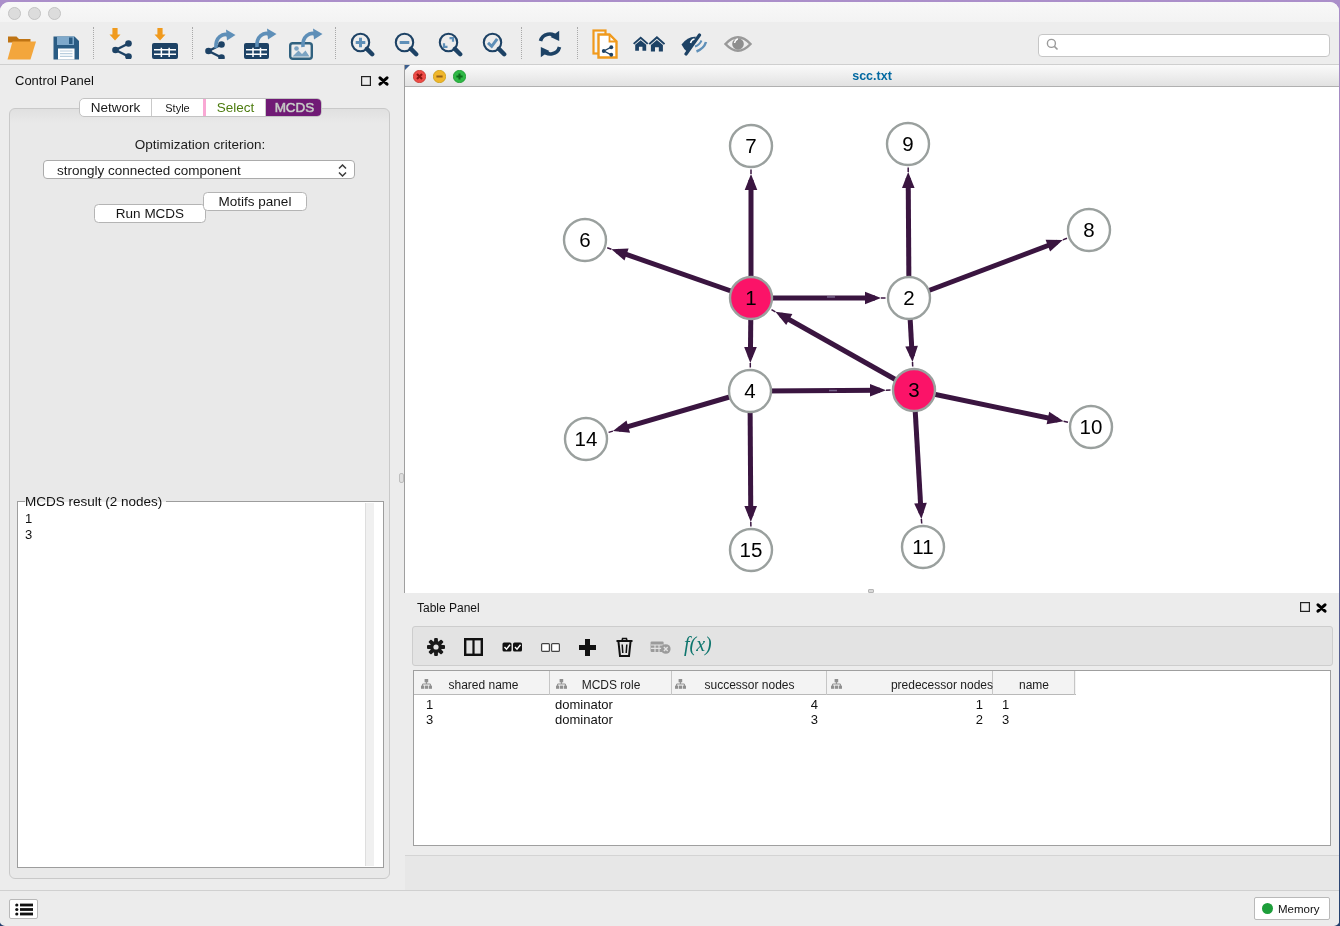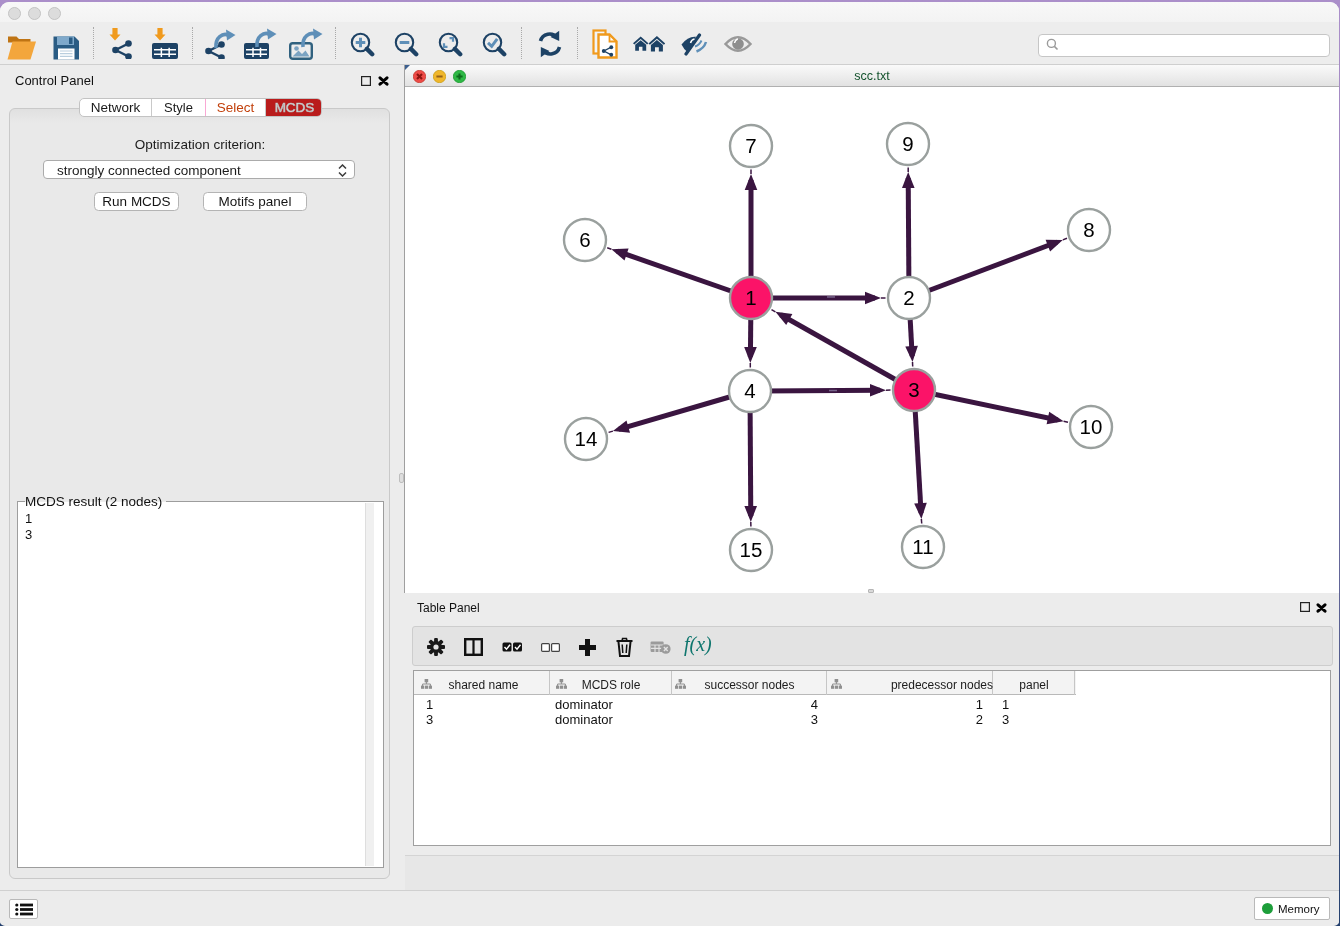--- a/index.html
+++ b/index.html
@@ -138,33 +138,33 @@
         <rect x="0.5" y="0.5" width="9" height="9" fill="none" stroke="#222" stroke-width="1.4"></rect>
       </svg>
 <svg style="position:absolute;left:378px;top:75.5px" width="11" height="10">
         <path d="M2 1.8 L9 8.2 M9 1.8 L2 8.2" stroke="#000" stroke-width="3" stroke-linecap="round"></path>
       </svg>
 
 <div style="position:absolute;left:9px;top:108px;width:381px;height:771px;background:linear-gradient(#e0e0e0,#e9e9e9 14px);border:1px solid #c9c9c9;border-radius:6px;box-sizing:border-box"></div>
 
 <div style="position:absolute;left:79px;top:98px;width:243px;height:19px;border:1px solid #c3c3c3;border-radius:5px;background:#fff;overflow:hidden;box-sizing:border-box">
  <div style="position:absolute;left:0;top:0;width:72px;height:19px;border-right:1px solid #c9c9c9;text-align:center;font-size:13.5px;color:#1a1a1a;line-height:18px;box-sizing:border-box">Network</div>
- <div style="position:absolute;left:72px;top:0;width:54px;height:19px;border-right:1px solid #f9a8d4;text-align:center;font-size:13px;color:#1a1a1a;line-height:18px;box-sizing:border-box">Style</div>
- <div style="position:absolute;left:126px;top:0;width:60px;height:19px;border-right:1px solid #c9c9c9;text-align:center;font-size:13.5px;color:#c2410c;line-height:18px;box-sizing:border-box">Select</div>
- <div style="position:absolute;left:186px;top:0;width:57px;height:19px;background:#b91c1c;text-align:center;font-size:13.5px;line-height:18px;color:#ececec;-webkit-text-stroke:0.7px #b2b2b2">MCDS</div>
+ <div style="position:absolute;left:72px;top:0;width:54px;height:19px;border-right:3px solid #f9a8d4;text-align:center;font-size:11px;color:#1a1a1a;line-height:18px;box-sizing:border-box">Style</div>
+ <div style="position:absolute;left:126px;top:0;width:60px;height:19px;border-right:1px solid #c9c9c9;text-align:center;font-size:13.5px;color:#4d7c0f;line-height:18px;box-sizing:border-box">Select</div>
+ <div style="position:absolute;left:186px;top:0;width:57px;height:19px;background:#701a75;text-align:center;font-size:13.5px;line-height:18px;color:#ececec;-webkit-text-stroke:0.7px #b2b2b2">MCDS</div>
 </div>
 
 <div style="position:absolute;left:43px;top:160px;width:312px;height:19px;background:#fff;border:1px solid #ababab;border-radius:4px;box-sizing:border-box">
  <div style="position:absolute;left:13px;top:1.5px;font-size:13.5px;color:#1c1c1c">strongly connected component</div>
  <svg style="position:absolute;right:6px;top:3px" width="11" height="13" viewBox="0 0 11 13">
           <path d="M2 4.5 L5.5 1 L9 4.5 M2 8.5 L5.5 12 L9 8.5" fill="none" stroke="#3c3c3c" stroke-width="1.5"></path>
         </svg>
 </div>
 <div style="position:absolute;left:10px;top:137px;width:380px;text-align:center;font-size:13.5px;color:#1c1c1c">Optimization criterion:</div>
-<div class="btn" style="left:94px;top:192px;width:85px;height:19px;line-height:17px">Run MCDS</div>
+<div class="btn" style="left:94px;top:204px;width:112px;height:19px;line-height:17px">Run MCDS</div>
 <div class="btn" style="left:203px;top:192px;width:104px;height:19px;line-height:17px">Motifs panel</div>
 
 <div style="position:absolute;left:17px;top:501px;width:367px;height:367px;background:#fff;border:1px solid #9d9d9d;box-sizing:border-box"></div>
 <div style="position:absolute;left:365px;top:503px;width:9px;height:363px;background:#f0f0f0;border-left:1px solid #dedede;box-sizing:border-box"></div>
 <div style="position:absolute;left:25px;top:501px;width:141px;height:1px;background:#ededed"></div>
 <div style="position:absolute;left:23px;top:494px;font-size:13.5px;color:#111;padding:0 2px">MCDS result (2 nodes)</div>
 <div style="position:absolute;left:25px;top:511px;font-size:13px;color:#111">1</div>
 <div style="position:absolute;left:25px;top:527px;font-size:13px;color:#111">3</div>
 
 <div style="position:absolute;left:399px;top:473px;width:5px;height:10px;background:#dedede;border:1px solid #bdbdbd;border-radius:2px;box-sizing:border-box"></div>
@@ -179,21 +179,21 @@
         <path d="M4 4 L9 9 M9 4 L4 9" stroke="#8c1410" stroke-width="2.1"></path>
       </svg>
       <svg style="position:absolute;left:432.5px;top:69.5px" width="13" height="13" viewBox="0 0 13 13">
         <circle cx="6.5" cy="6.5" r="6.2" fill="#f0b62b" stroke="#caa11a" stroke-width="0.8"></circle>
         <path d="M3.4 6.5 H9.6" stroke="#94621a" stroke-width="2.1"></path>
       </svg>
       <svg style="position:absolute;left:452.5px;top:69.5px" width="13" height="13" viewBox="0 0 13 13">
         <circle cx="6.5" cy="6.5" r="6.2" fill="#2eb845" stroke="#1f9a33" stroke-width="0.8"></circle>
         <path d="M3.4 6.5 H9.6 M6.5 3.4 V9.6" stroke="#0c6b1c" stroke-width="2.1"></path>
       </svg>
-<div style="position:absolute;left:405px;top:69px;width:934px;text-align:center;font-size:12.5px;font-weight:normal;color:#14532d">scc.txt</div>
+<div style="position:absolute;left:405px;top:69px;width:934px;text-align:center;font-size:12.5px;font-weight:bold;color:#0369a1">scc.txt</div>
 <svg width="935" height="506" style="position:absolute;left:405px;top:87px">
 <line x1="346.0" y1="211.0" x2="346.0" y2="93.0" stroke="#3a1540" stroke-width="5"></line>
 <polygon points="346.0,87.0 352.3,103.0 339.7,103.0" fill="#3a1540"></polygon>
 <line x1="346.0" y1="87.0" x2="346.0" y2="82.5" stroke="#3a1540" stroke-width="1.5"></line>
 <line x1="346.0" y1="211.0" x2="212.1" y2="164.2" stroke="#3a1540" stroke-width="5"></line>
 <polygon points="206.4,162.2 223.6,161.6 219.5,173.5" fill="#3a1540"></polygon>
 <line x1="206.4" y1="162.2" x2="202.2" y2="160.8" stroke="#3a1540" stroke-width="1.5"></line>
 <line x1="346.0" y1="211.0" x2="470.0" y2="211.0" stroke="#3a1540" stroke-width="5"></line>
 <polygon points="476.0,211.0 460.0,217.3 460.0,204.7" fill="#3a1540"></polygon>
 <line x1="476.0" y1="211.0" x2="480.5" y2="211.0" stroke="#3a1540" stroke-width="1.5"></line>
@@ -342,21 +342,21 @@
       <div style="position:absolute;left:827px;top:671px;width:166px;height:24px;border-right:1px solid #c6c6c6;box-sizing:border-box"></div>
       <div style="position:absolute;left:827px;top:678px;width:166px;text-align:right;font-size:12px;color:#1c1c1c">predecessor nodes</div>
       <svg style="position:absolute;left:831px;top:679px" width="11" height="10" viewBox="0 0 11 10">
         <rect x="3.6" y="0" width="3.6" height="3.3" fill="#8f8f8f"></rect>
         <path d="M5.4 3 V5 M1.6 7 V5 H9.4 V7" fill="none" stroke="#8f8f8f" stroke-width="1"></path>
         <rect x="0" y="6.6" width="3.2" height="3.2" fill="#8f8f8f"></rect>
         <rect x="7.8" y="6.6" width="3.2" height="3.2" fill="#8f8f8f"></rect>
         <rect x="3.9" y="6.6" width="3.2" height="3.2" fill="#8f8f8f"></rect>
       </svg>
       <div style="position:absolute;left:993px;top:671px;width:82px;height:24px;border-right:1px solid #c6c6c6;box-sizing:border-box"></div>
-      <div style="position:absolute;left:993px;top:678px;width:82px;text-align:center;font-size:12px;color:#1c1c1c">panel</div>
+      <div style="position:absolute;left:993px;top:678px;width:82px;text-align:center;font-size:12px;color:#1c1c1c">name</div>
 <div class="cell" style="left:426px;top:697px">1</div>
       <div class="cell" style="left:555px;top:697px">dominator</div>
       <div class="cell" style="left:768px;top:697px;width:50px;text-align:right">4</div>
       <div class="cell" style="left:933px;top:697px;width:50px;text-align:right">1</div>
       <div class="cell" style="left:1002px;top:697px">1</div>
       <div class="cell" style="left:426px;top:712px">3</div>
       <div class="cell" style="left:555px;top:712px">dominator</div>
       <div class="cell" style="left:768px;top:712px;width:50px;text-align:right">3</div>
       <div class="cell" style="left:933px;top:712px;width:50px;text-align:right">2</div>
       <div class="cell" style="left:1002px;top:712px">3</div>

